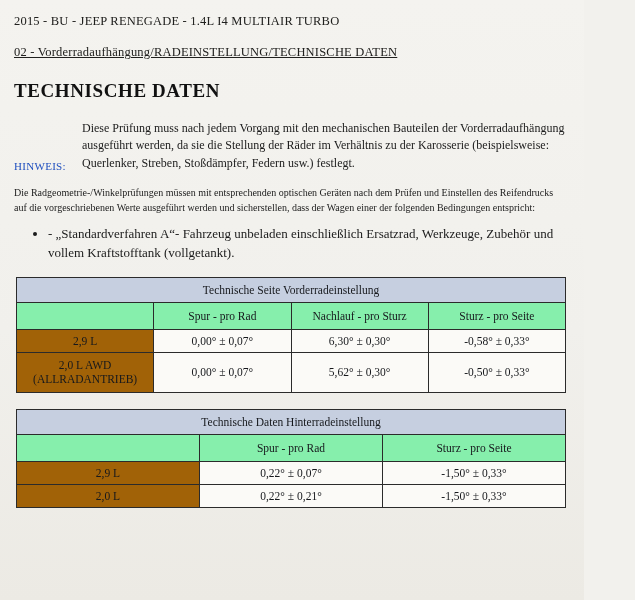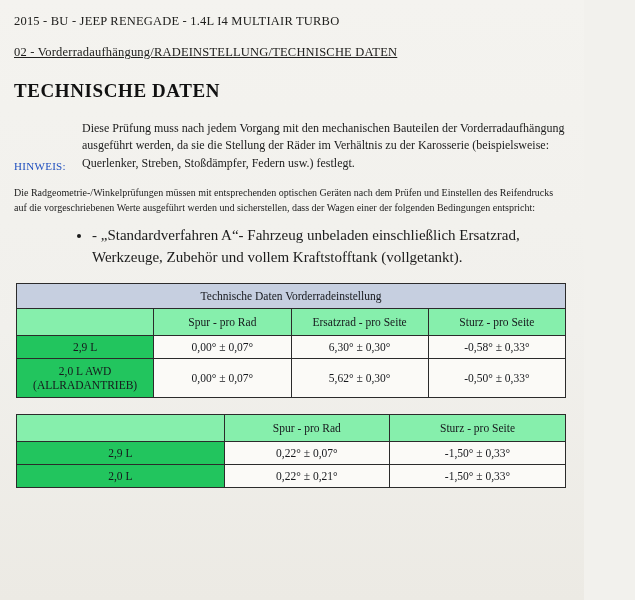--- a/index.html
+++ b/index.html
@@ -62,24 +62,23 @@
     line-height: 1.45;
     margin: 0 0 10px 0;
     color: #1b1b1b;
   }
 
   ul.bullets {
     margin: 0 0 14px 0;
     padding-left: 34px;
   }
   ul.bullets li {
-    font-size: 15px;
+    font-size: 13px;
     line-height: 1.45;
     color: #1b1b1b;
-    margin-left: 44px;
   }
 
   table.spec {
     width: 100%;
     border-collapse: collapse;
     table-layout: fixed;
     margin-bottom: 16px;
     background: #fbfaf7;
   }
   table.spec th, table.spec td {
@@ -95,21 +94,21 @@
     font-size: 11.5px;
     padding: 6px 3px;
     font-weight: normal;
   }
   table.spec th.sub {
     background: #86efac;
     font-weight: normal;
     padding: 7px 3px;
   }
   table.spec td.rowhead {
-    background: #22c55e;
+    background: #a16207;
   }
   table.spec td .sub2 {
     display: block;
     line-height: 1.25;
   }
   .tbl-wrap { padding: 0 2px; }
 </style>
 </head>
 <body>
 
@@ -128,26 +127,26 @@
   <p class="para">Die Radgeometrie-/Winkelprüfungen müssen mit entsprechenden optischen Geräten nach dem Prüfen und Einstellen des Reifendrucks auf die vorgeschriebenen Werte ausgeführt werden und sicherstellen, dass der Wagen einer der folgenden Bedingungen entspricht:</p>
 
   <ul class="bullets">
     <li>- „Standardverfahren A“- Fahrzeug unbeladen einschließlich Ersatzrad, Werkzeuge, Zubehör und vollem Kraftstofftank (vollgetankt).</li>
   </ul>
 
   <div class="tbl-wrap">
     <table class="spec">
       <tbody>
           <tr>
-        <th class="band" colspan="4">Technische Daten Vorderradeinstellung</th>
+        <th class="band" colspan="4">Technische Seite Vorderradeinstellung</th>
       </tr>
       <tr>
         <th class="sub" style="width:24%"></th>
         <th class="sub" style="width:25%">Spur - pro Rad</th>
-        <th class="sub" style="width:25%">Ersatzrad - pro Seite</th>
+        <th class="sub" style="width:25%">Nachlauf - pro Sturz</th>
         <th class="sub" style="width:26%">Sturz - pro Seite</th>
       </tr>
       <tr>
         <td class="rowhead">2,9 L</td>
         <td>0,00° ± 0,07°</td>
         <td>6,30° ± 0,30°</td>
         <td>-0,58° ± 0,33°</td>
       </tr>
       <tr>
         <td class="rowhead">
@@ -158,20 +157,23 @@
         <td>5,62° ± 0,30°</td>
         <td>-0,50° ± 0,33°</td>
       </tr>
     </tbody>
       </table>
   </div>
 
   <div class="tbl-wrap">
     <table class="spec">
       <tbody>
+          <tr>
+        <th class="band" colspan="3">Technische Daten Hinterradeinstellung</th>
+      </tr>
       <tr>
         <th class="sub" style="width:38%"></th>
         <th class="sub" style="width:30%">Spur - pro Rad</th>
         <th class="sub" style="width:32%">Sturz - pro Seite</th>
       </tr>
       <tr>
         <td class="rowhead">2,9 L</td>
         <td>0,22° ± 0,07°</td>
         <td>-1,50° ± 0,33°</td>
       </tr>

